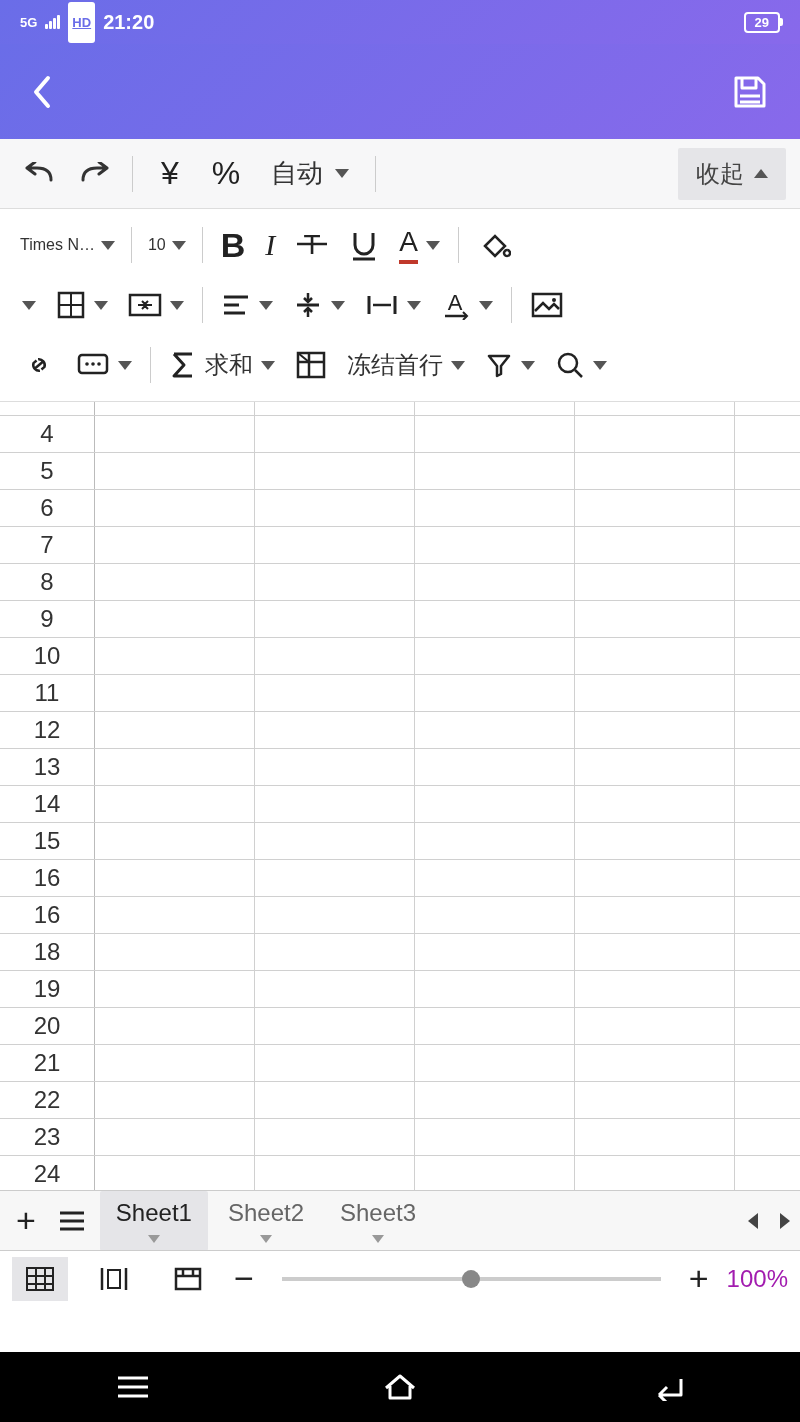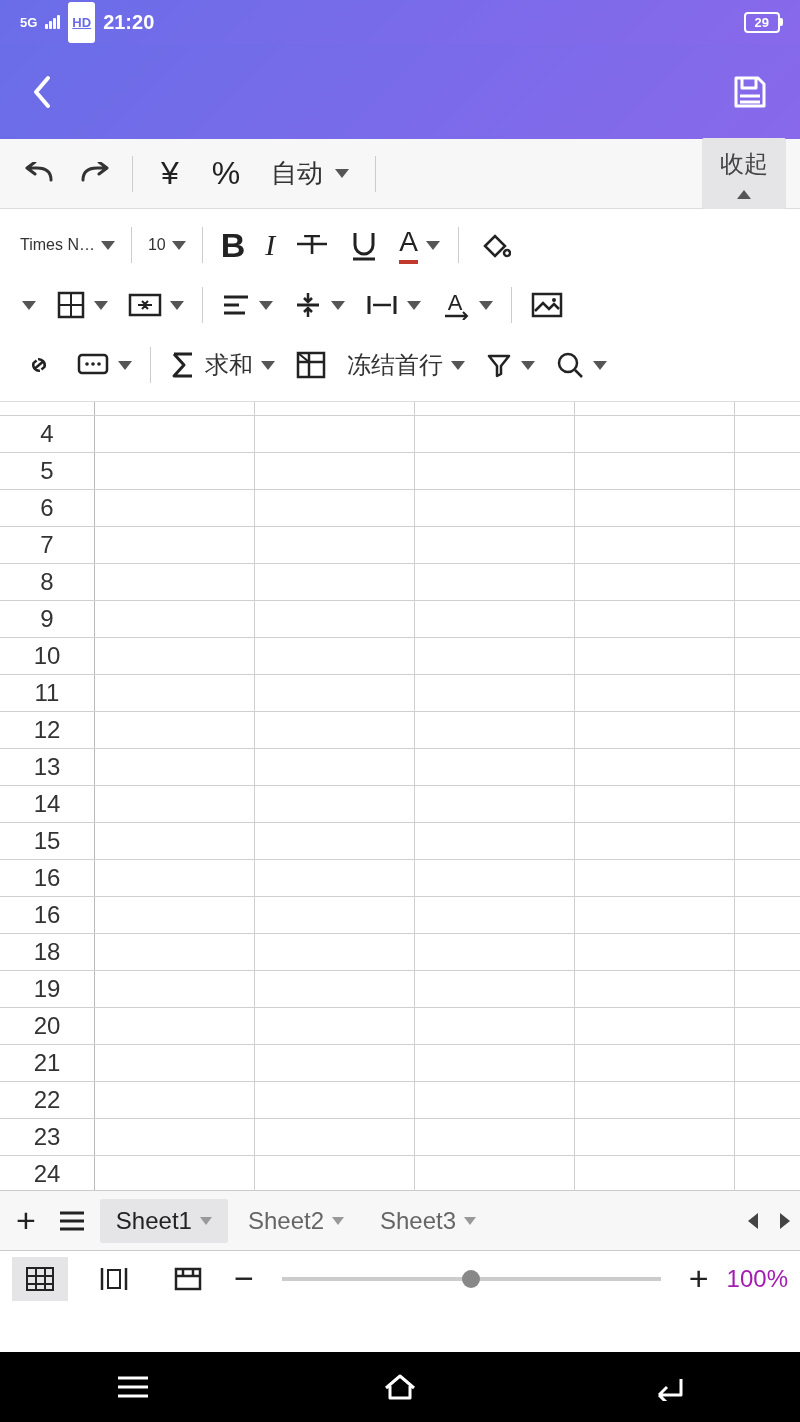--- a/index.html
+++ b/index.html
@@ -12,34 +12,34 @@
 .signal-bars span:nth-child(1){height:5px}.signal-bars span:nth-child(2){height:8px}.signal-bars span:nth-child(3){height:11px}.signal-bars span:nth-child(4){height:14px}
 .hd-badge { background: #fff; color: #6a6de8; font-size: 13px; font-weight: 700; padding: 13px 4px; border-radius: 3px; text-decoration: underline; }
 .battery { border: 2px solid #fff; border-radius: 4px; padding: 1px 9px; font-size: 13px; position: relative; }
 .battery::after { content:''; position:absolute; right:-5px; top:4px; width:3px; height:8px; background:#fff; border-radius:0 2px 2px 0; }
 .app-header { height: 95px; background: linear-gradient(135deg, #6a6de8, #8869eb); display: flex; align-items: center; justify-content: space-between; padding: 0 30px; color: #fff; }
 .app-title { font-size: 36px; font-weight: 600; }
 .toolbar1 { height: 70px; background: #f7f7f8; border-bottom: 1px solid #ddd; display: flex; align-items: center; padding: 0 14px; gap: 6px; }
 .tb-btn { width: 50px; height: 50px; display: flex; align-items: center; justify-content: center; color: #222; }
 .divider { width: 1px; height: 36px; background: #ccc; margin: 0 6px; }
 .auto-sel { display: flex; align-items: center; gap: 12px; font-size: 26px; color: #333; padding: 0 14px; }
-.collapse-btn { margin-left: auto; background: #e5e5e8; padding: 10px 18px; display: flex; align-items: center; gap: 10px; font-size: 24px; color: #444; border-radius: 2px; flex-direction: column; }
+.collapse-btn { margin-left: auto; background: #e5e5e8; padding: 10px 18px; display: flex; align-items: center; gap: 10px; font-size: 24px; color: #444; border-radius: 2px; }
 .toolbar2 { background: #fff; border-bottom: 1px solid #ddd; padding: 10px 14px; display: flex; flex-wrap: wrap; align-items: center; gap: 4px; }
 .font-sel { display: flex; align-items: center; gap: 6px; font-size: 16px; color: #333; padding: 0 6px; }
 .font-name { max-width: 130px; overflow: hidden; white-space: nowrap; text-overflow: ellipsis; }
 .tb2-item { height: 52px; display: flex; align-items: center; justify-content: center; padding: 0 8px; color: #222; gap: 8px; }
 .tb2-label { font-size: 24px; color: #333; }
 .caret { width: 0; height: 0; border-left: 7px solid transparent; border-right: 7px solid transparent; border-top: 9px solid #555; }
 .caret-up { border-top: none; border-bottom: 9px solid #555; }
 .grid-area { flex: 1; overflow: hidden; position: relative; }
 .grid-row { display: flex; height: 37px; border-bottom: 1px solid #d0d0d0; }
 .row-hdr { width: 95px; flex-shrink: 0; background: #fff; border-right: 1px solid #bbb; display: flex; align-items: center; justify-content: center; font-size: 24px; color: #333; }
 .cell { flex: 1; border-right: 1px solid #d0d0d0; min-width: 160px; }
 .sheet-tabs { height: 60px; background: #f7f7f7; border-top: 1px solid #ccc; display: flex; align-items: center; padding: 0 8px; gap: 6px; }
-.sheet-tab { padding: 8px 16px; font-size: 24px; color: #666; display: flex; align-items: center; gap: 8px; border-radius: 2px; }
+.sheet-tab { padding: 8px 16px; font-size: 24px; color: #666; display: flex; align-items: center; gap: 8px; border-radius: 2px; flex-direction: column; }
 .sheet-tab.active { background: #e5e5e8; color: #222; }
 .st-caret { width: 0; height: 0; border-left: 6px solid transparent; border-right: 6px solid transparent; border-top: 8px solid #999; }
 .bottom-bar { height: 56px; background: #fff; border-top: 1px solid #ccc; display: flex; align-items: center; padding: 0 12px; gap: 18px; }
 .view-btn { width: 56px; height: 44px; display: flex; align-items: center; justify-content: center; color: #333; }
 .view-btn.active { background: #e5e5e8; }
 .slider { flex: 1; height: 4px; background: #ccc; position: relative; margin: 0 10px; }
 .slider-thumb { position: absolute; left: 50%; top: 50%; transform: translate(-50%, -50%); width: 18px; height: 18px; background: #888; border-radius: 50%; }
 .zoom-txt { font-size: 24px; color: #a21caf; }
 .whitespace { height: 46px; background: #fff; }
 .nav-bar { height: 70px; background: #000; display: flex; align-items: center; justify-content: space-around; }

